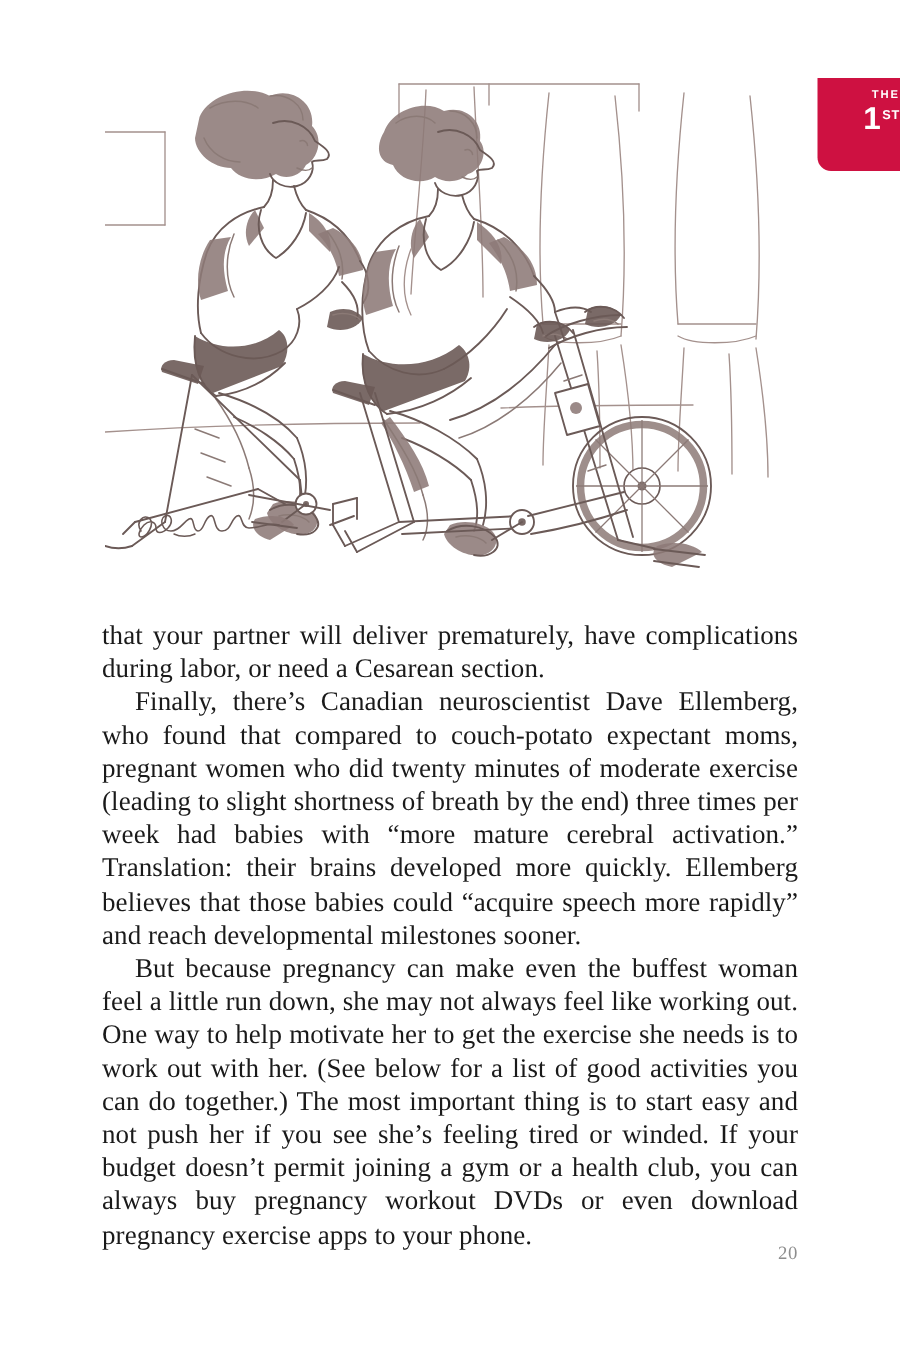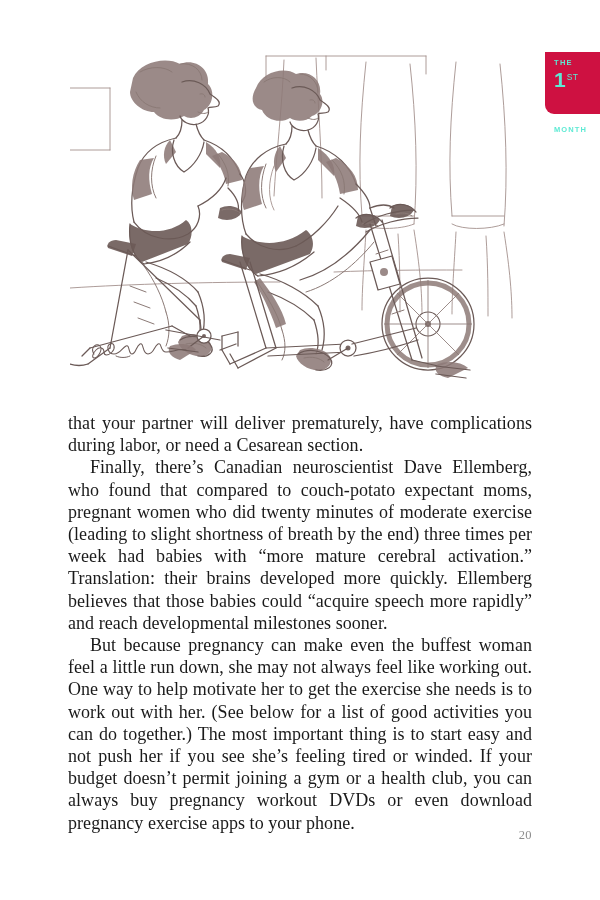--- a/index.html
+++ b/index.html
@@ -25,24 +25,25 @@
 
   
   .thumb-tab {
     position: absolute;
     left: 545px;
     top: 52px;
     width: 55px;
     height: 62px;
     background: #ce1141;
     border-bottom-left-radius: 9px;
-    color: #5eead4;
+    color: #ffffff;
     font-family: "Liberation Sans", "DejaVu Sans", sans-serif;
     box-sizing: border-box;
     padding: 7px 0 4px 9px;
+    text-align: right;
   }
   .thumb-tab .tab-the {
     font-size: 7.5px;
     font-weight: 700;
     letter-spacing: 1.3px;
     line-height: 1;
     margin-bottom: 2px;
   }
   .thumb-tab .tab-num-row {
     line-height: 1;
@@ -50,21 +51,21 @@
     margin-bottom: 3px;
   }
   .thumb-tab .tab-num {
     font-size: 21px;
     font-weight: 700;
     letter-spacing: 0px;
     vertical-align: baseline;
   }
   .thumb-tab .tab-ord {
     font-size: 8.5px;
-    font-weight: 400;
+    font-weight: 700;
     letter-spacing: .5px;
     vertical-align: super;
     margin-left: 1px;
   }
   .thumb-tab .tab-month {
     font-size: 7.5px;
     font-weight: 700;
     letter-spacing: 1.1px;
     line-height: 1;
     margin-top: 36px;

